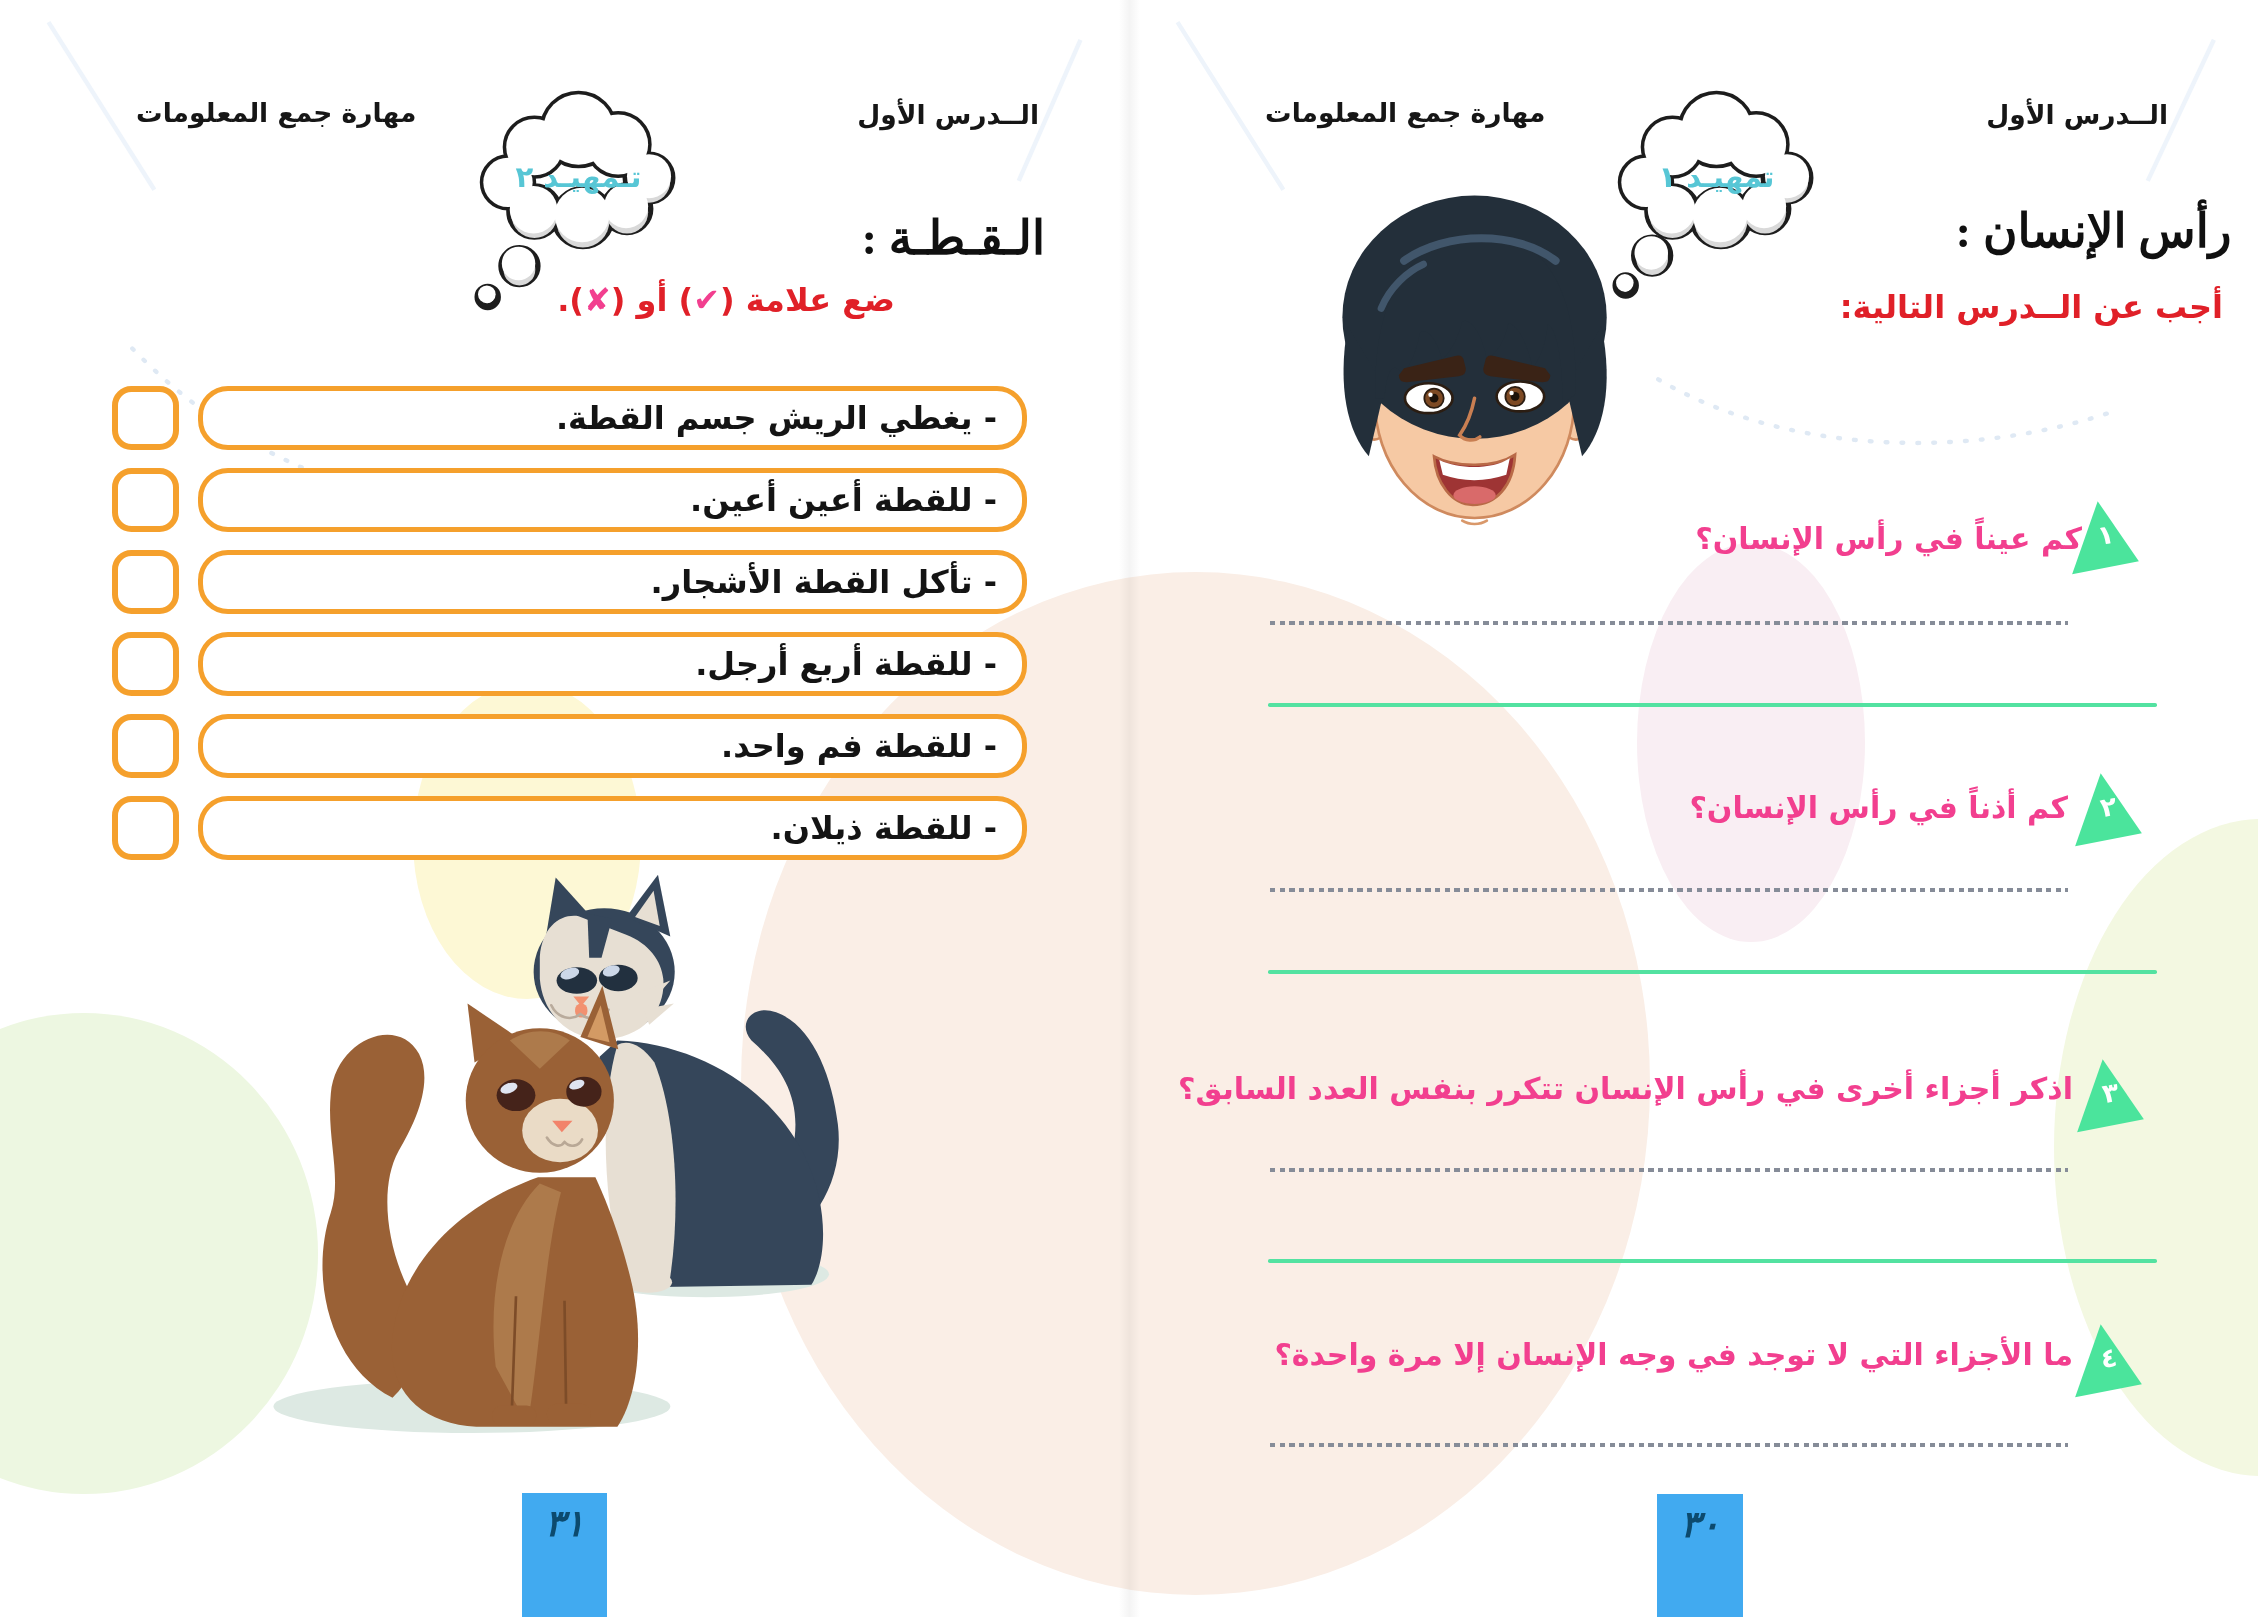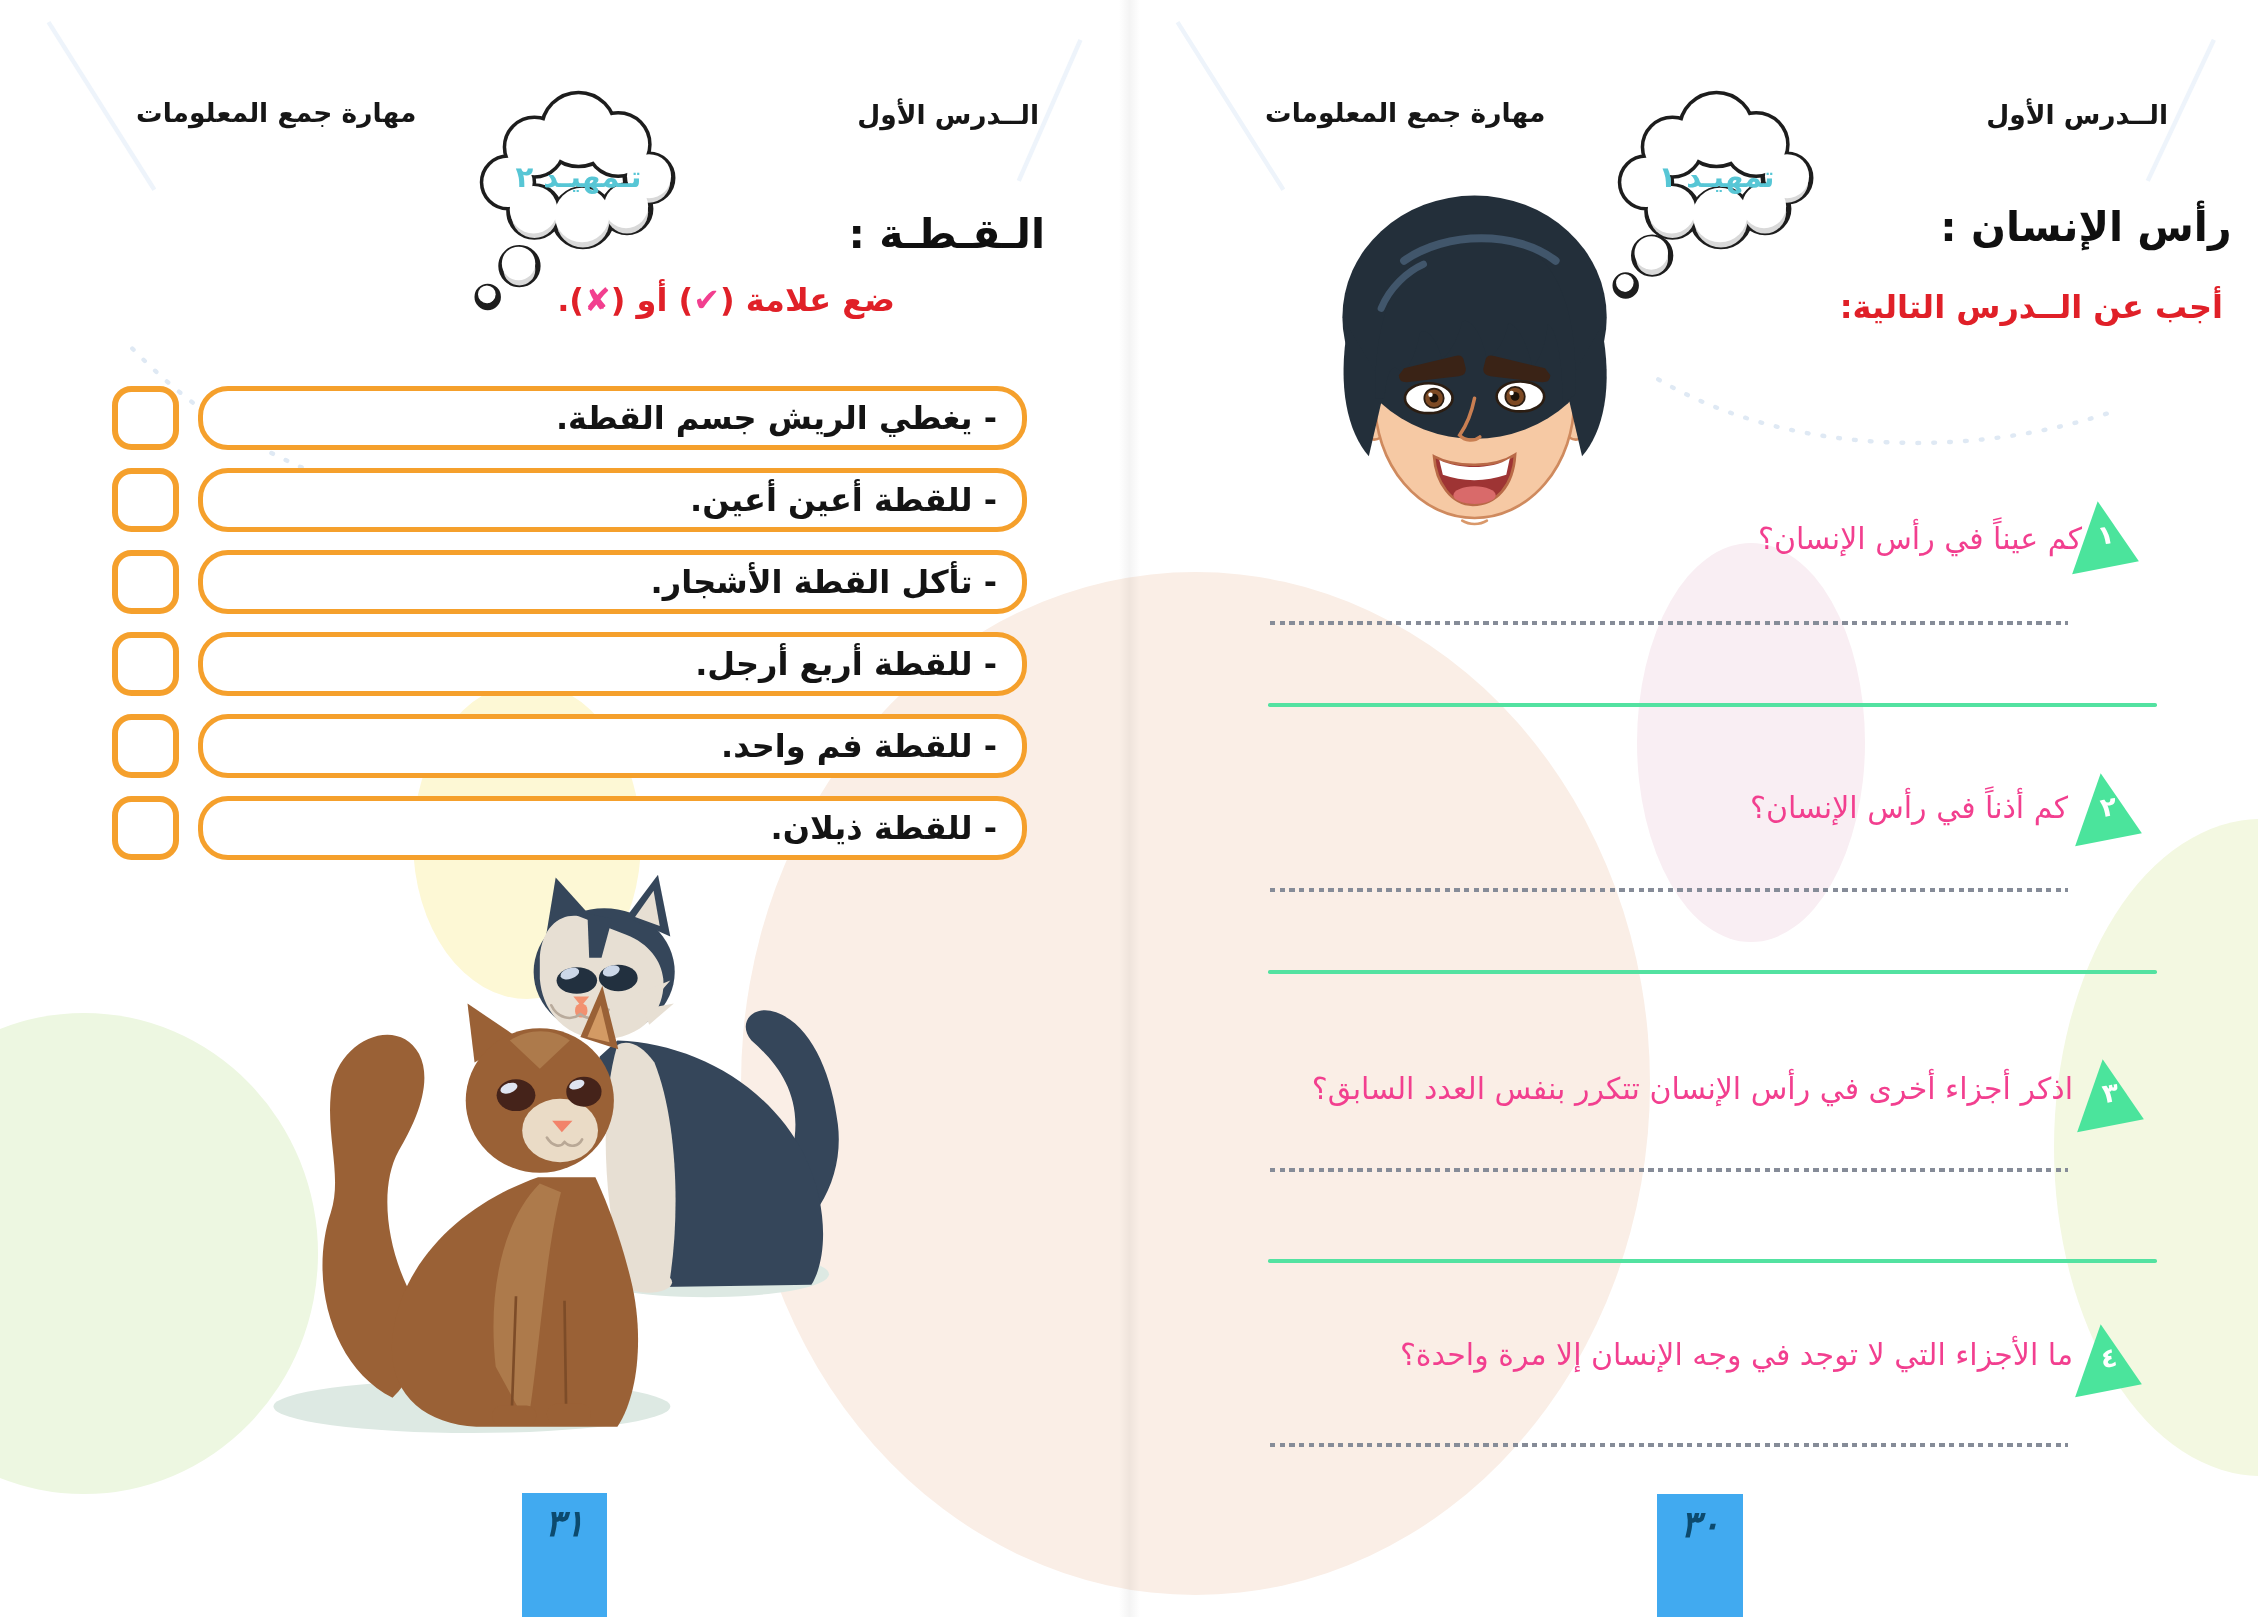--- a/index.html
+++ b/index.html
@@ -13,25 +13,25 @@
   .blob-peach{left:741px; top:572px; width:909px; height:1023px; background:#faeee6;}
   .blob-yellow{left:413px; top:683px; width:228px; height:316px; background:#fdf8d5;}
   .blob-green-left{left:-150px; top:1013px; width:468px; height:481px; background:#edf7e1;}
   .blob-pink-right{left:1637px; top:543px; width:228px; height:399px; background:#f9eef3;}
   .blob-green-right{left:2054px; top:819px; width:415px; height:657px; background:#f3f8e1;}
   .gutter{left:1119px; top:0; width:21px; height:1617px; z-index:1;
     background:linear-gradient(to right, rgba(0,0,0,0) 0%, rgba(0,0,0,0.045) 50%, rgba(0,0,0,0) 100%);}
   
   .running-head{z-index:3; font-size:26.5px; font-weight:bold; color:#161616; white-space:nowrap;}
   
-  .page-title{z-index:3; font-size:41px; font-weight:bold; color:#101010; white-space:nowrap;}
+  .page-title{z-index:3; font-size:47px; font-weight:bold; color:#101010; white-space:nowrap;font-family:Liberation Serif, serif;}
   .instruction{z-index:3; font-size:32px; font-weight:bold; color:#e02028; white-space:nowrap;}
   .instruction .mark{color:#f23f8f;}
   
-  .question-text{z-index:3; font-size:30px; font-weight:normal; color:#f23f8f; white-space:nowrap;}
+  .question-text{z-index:3; font-size:30px; font-weight:bold; color:#f23f8f; white-space:nowrap;}
   .tri{z-index:3; width:71px; height:76px; background:#4be49c;
        clip-path:polygon(39% 3%, 3% 99%, 97% 82%);}
   .tri span{position:absolute; left:0; right:0; top:26%; text-align:center;
        color:#ffffff; font-size:26.5px; font-weight:bold; transform:rotate(-10deg);}
   .dotted-line{z-index:3; height:4.4px;
        background:repeating-linear-gradient(to right,#868c98 0,#868c98 5.3px,transparent 5.3px,transparent 9.7px);}
   .green-line{z-index:3; height:3.5px; background:#53e2a1; border-radius:1.8px;}
   
   .check-box{z-index:3; width:67px; height:64px; background:#ffffff;
        border:6.2px solid #f5a02c; border-radius:19.4px; box-sizing:border-box;}

